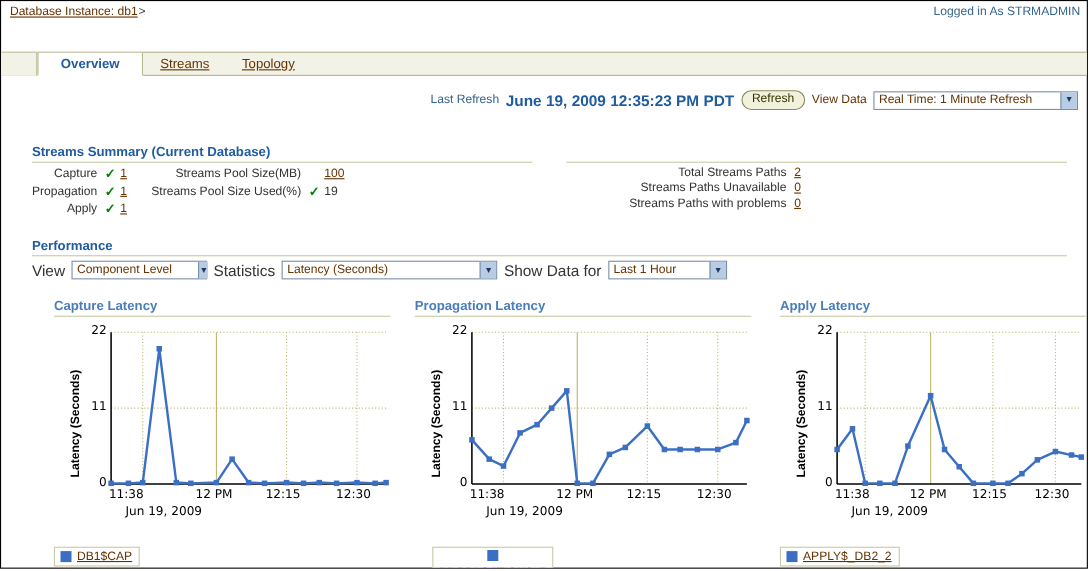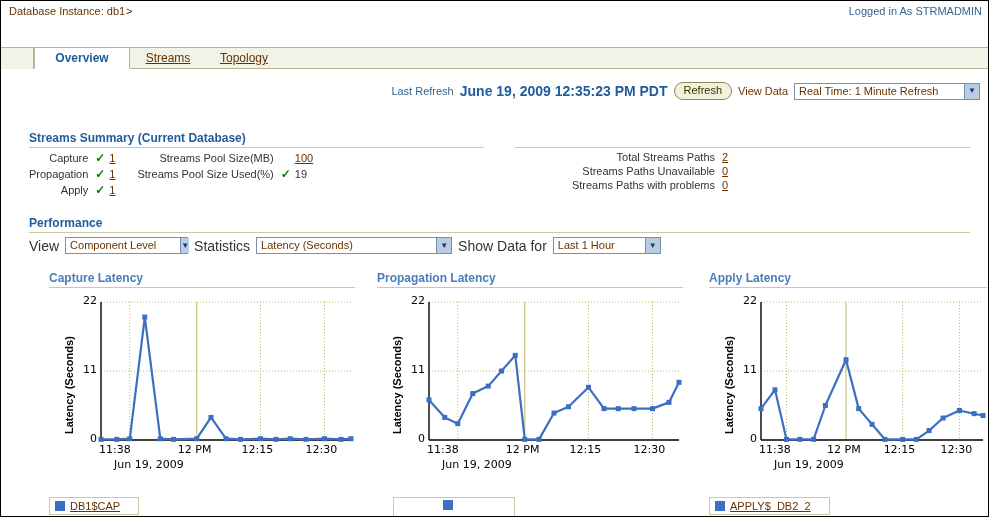--- a/index.html
+++ b/index.html
@@ -17,21 +17,21 @@
     background:#ffffff;
     box-sizing:border-box;
     overflow:hidden;
   }
   
   .crumb-row{
     position:absolute;left:0;top:0;width:989px;height:22px;
   }
   .crumb-link{
     position:absolute;left:8px;top:4px;
-    font-size:11px;color:#663300;
+    font-size:11px;color:#663300;text-decoration:underline;
     cursor:pointer;white-space:nowrap;
   }
   .crumb-sep{
     position:absolute;left:125px;top:4px;font-size:11px;color:#333333;
   }
   .logged-in{
     position:absolute;right:8px;top:4px;
     font-size:11px;color:#36648B;white-space:nowrap;
   }
   
@@ -150,21 +150,21 @@
     font-family:"DejaVu Sans", sans-serif;
   }
   .xdate{
     position:absolute;font-size:11px;color:#000000;white-space:nowrap;
     font-family:"DejaVu Sans", sans-serif;
   }
   .legend{
     position:absolute;
     border:1px solid #C9C9A5;background:#ffffff;
     display:inline-flex;align-items:center;gap:5px;
-    padding:2px 18px 2px 5px;
+    padding:2px 6px 2px 5px;
   }
   .legend-swatch{width:10px;height:10px;background:#3B6FC4;display:block;}
   .legend-label{font-size:11px;color:#663300;text-decoration:underline;cursor:pointer;white-space:nowrap;}
   svg{display:block;}
 </style>
 </head>
 <body>
 
 <div id="page">
 

